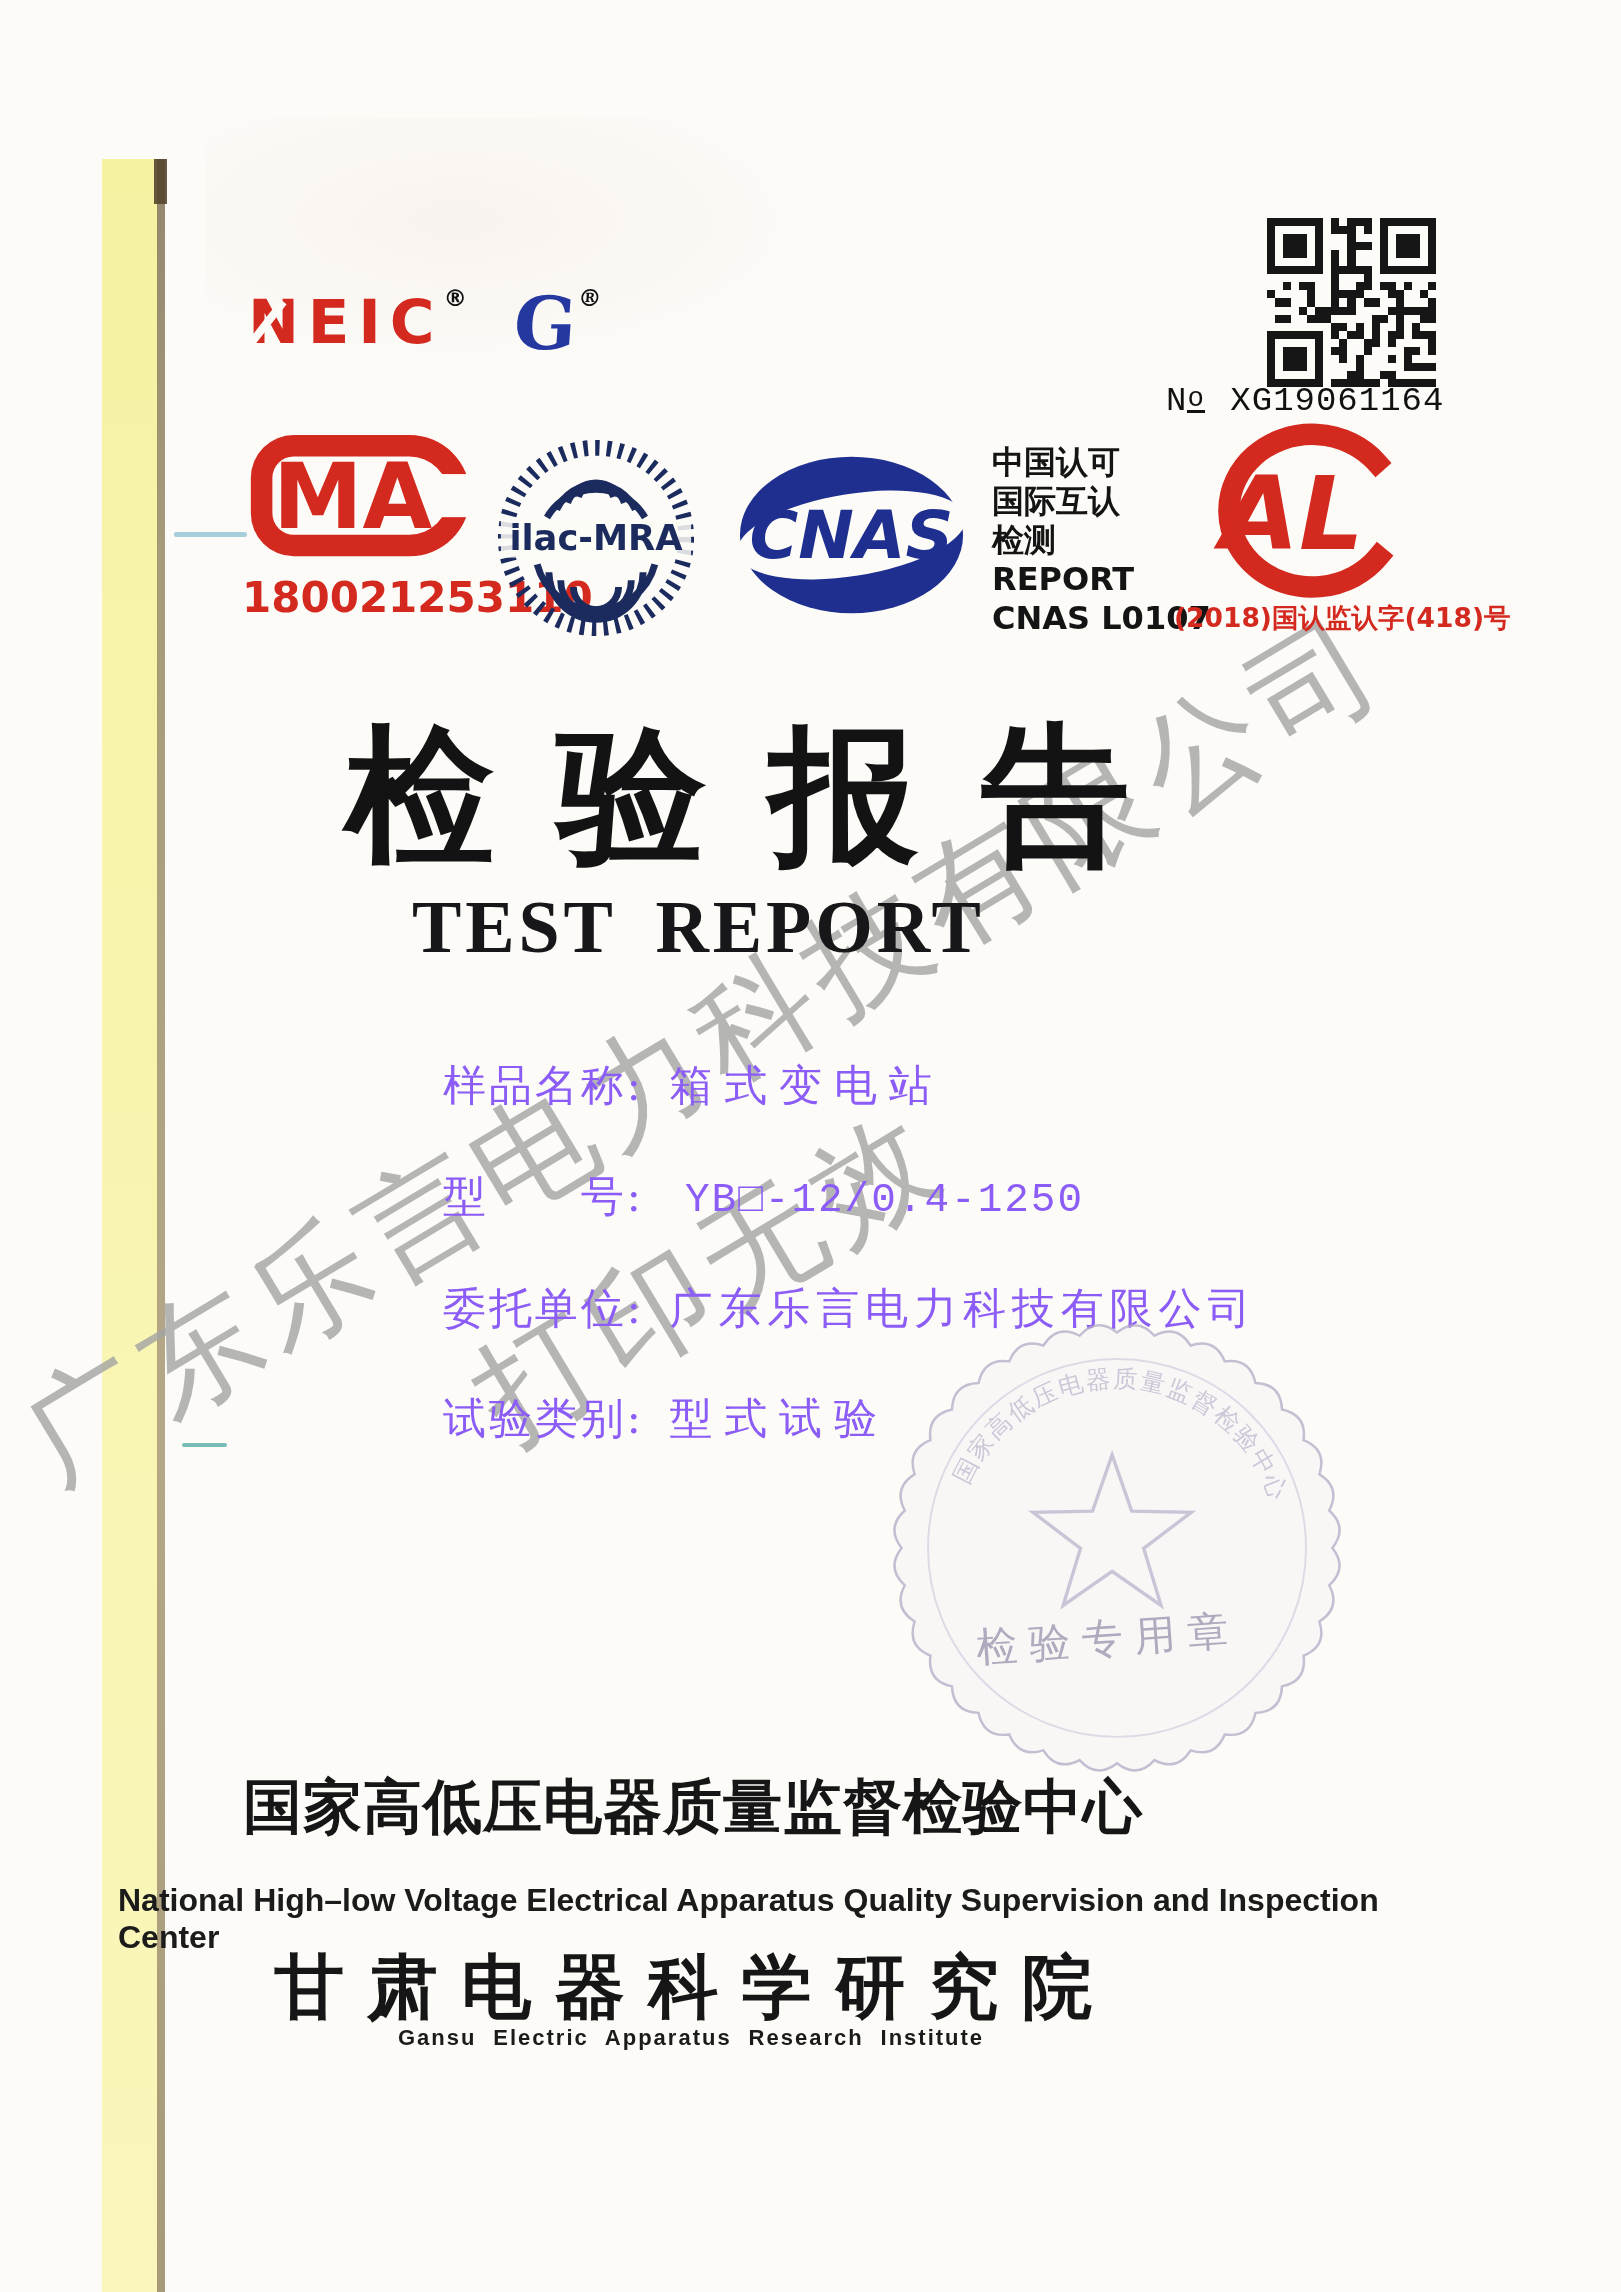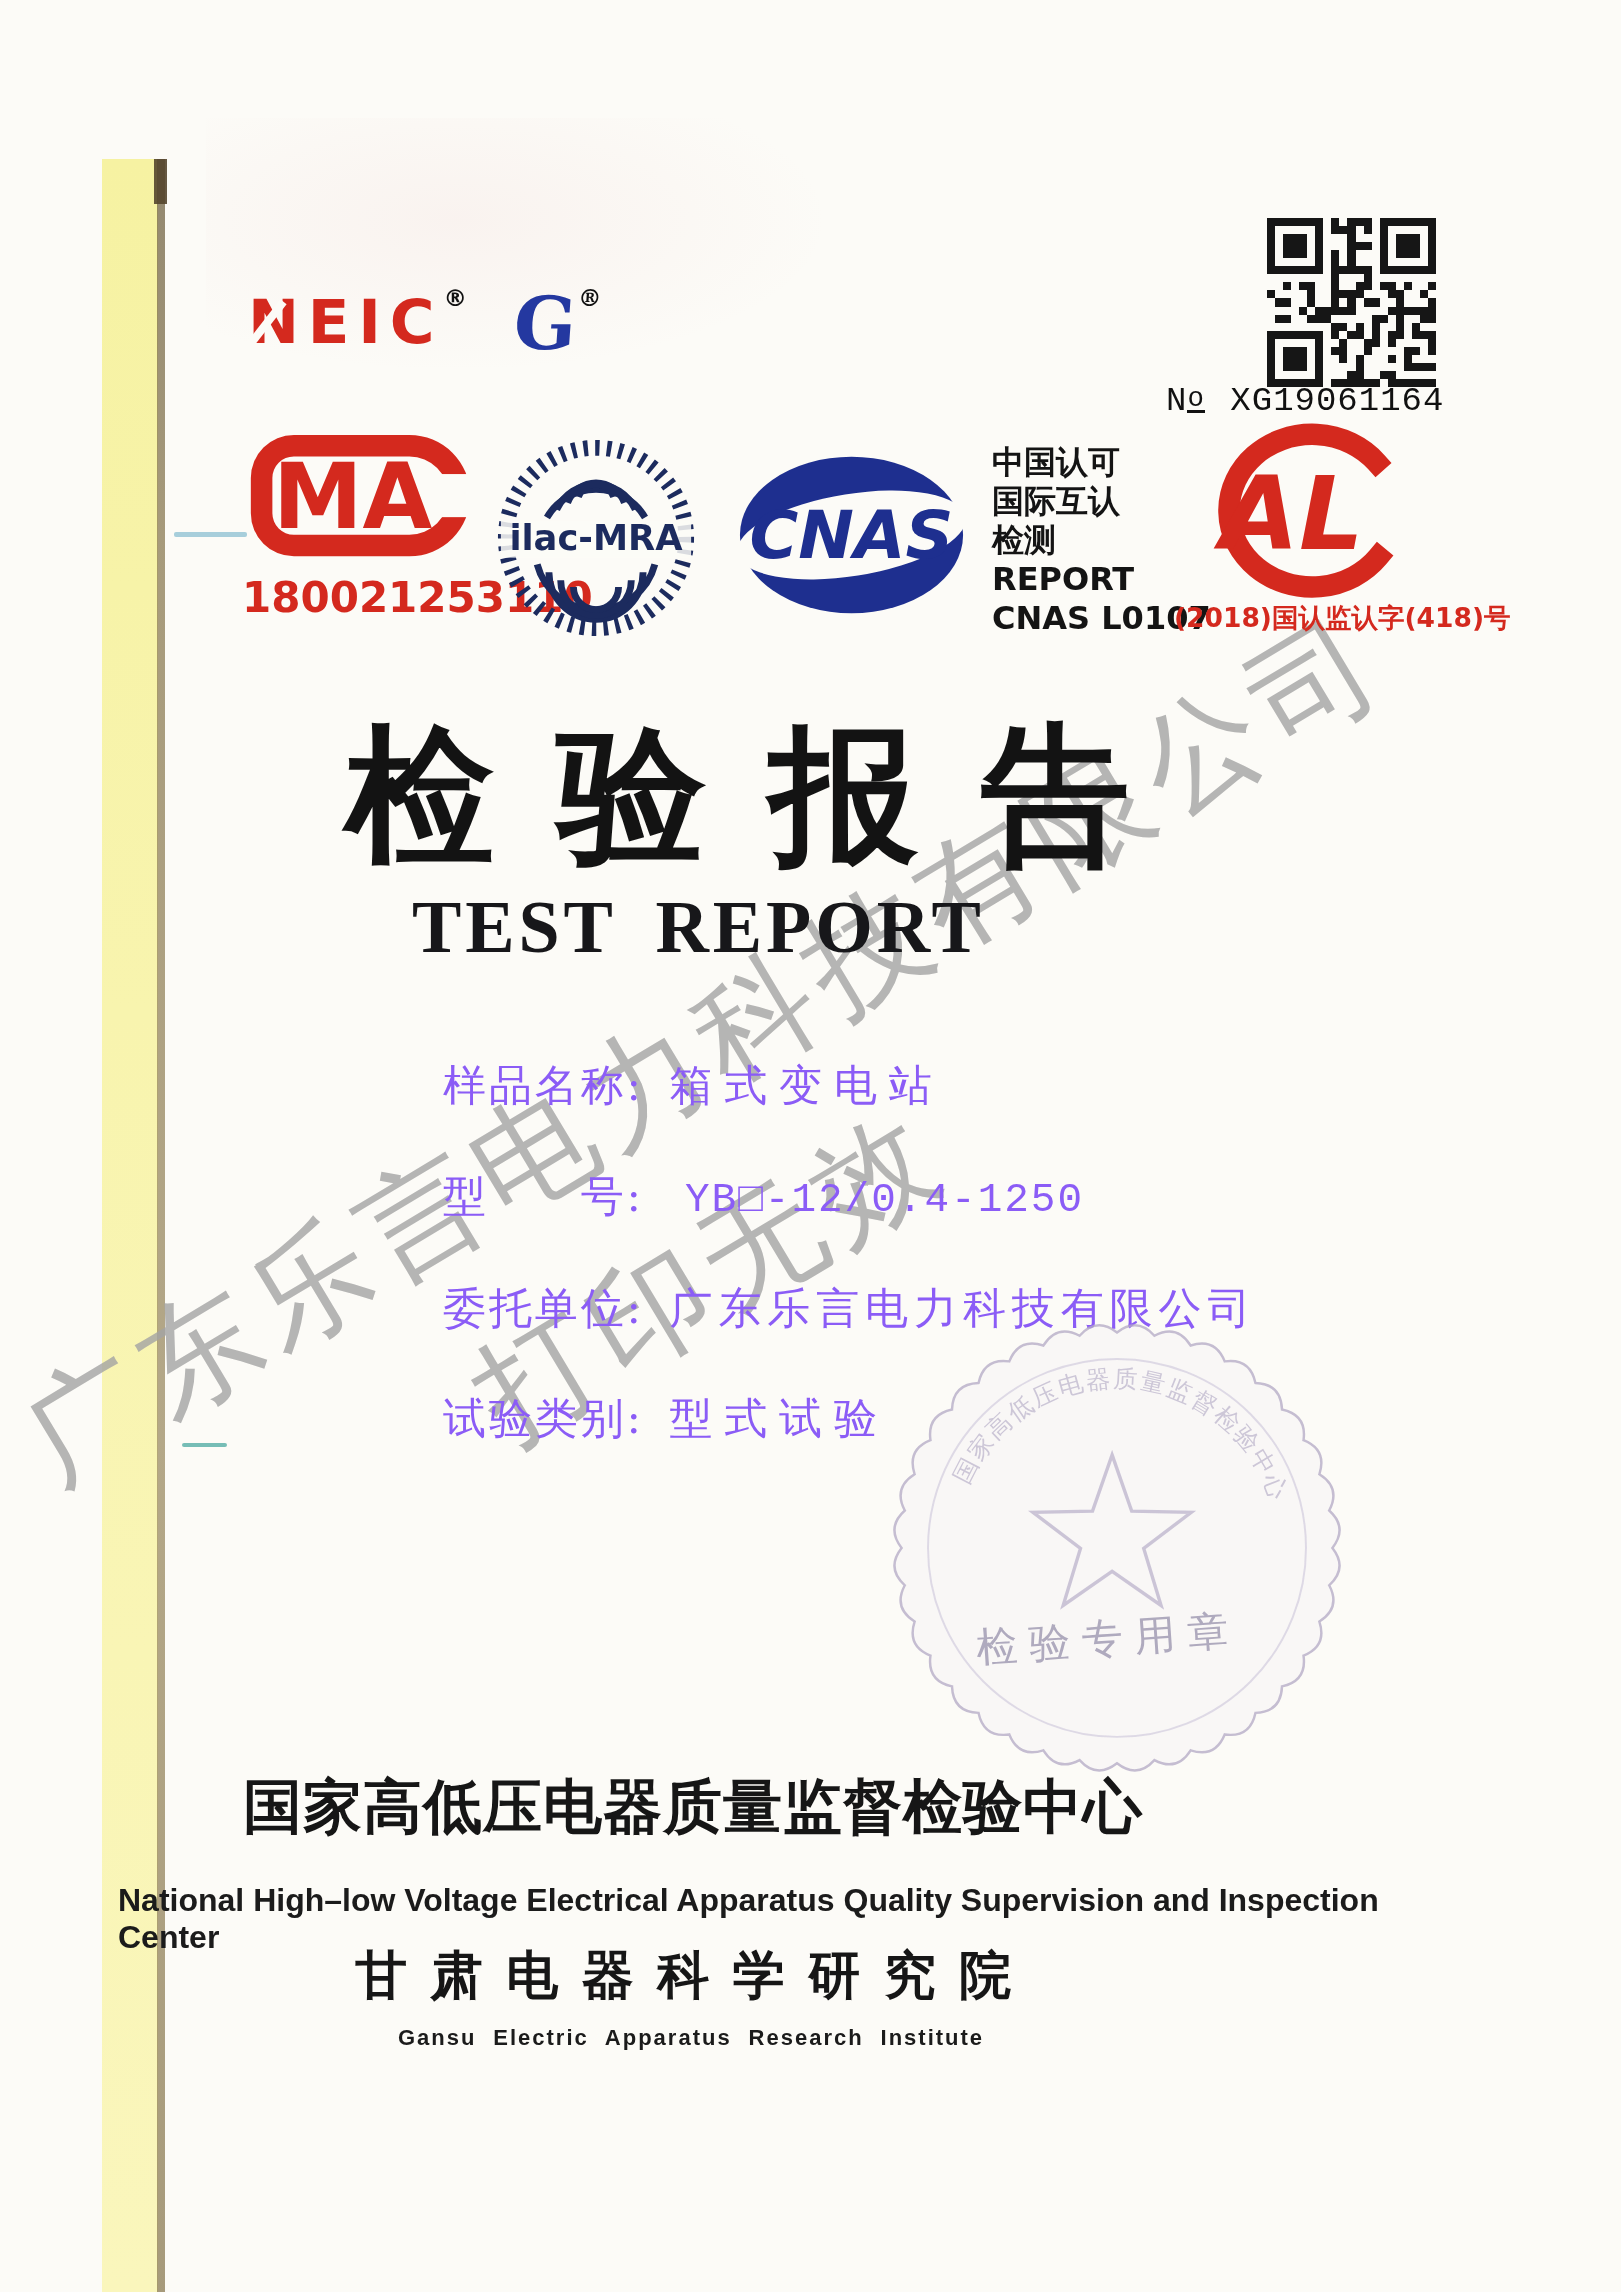--- a/index.html
+++ b/index.html
@@ -54,21 +54,21 @@
     transform-origin:left center;pointer-events:none;}
   .wm1{left:37px;top:1370px;font-size:120px;letter-spacing:9.8px;transform:rotate(-31deg);}
   .wm2{left:488px;top:1329px;font-size:120px;letter-spacing:9.8px;transform:rotate(-31deg);}
   
   .seal{position:absolute;left:882px;top:1308px;opacity:.9;}
   
   .f-zh1{position:absolute;left:0;top:1768px;width:1386px;text-align:center;font-size:59px;
     font-weight:900;color:#161616;letter-spacing:1px;font-family:"DejaVu Sans",sans-serif;}
   .f-en1{position:absolute;left:118px;top:1882px;width:1366px;text-align:left;font-size:32px;
     font-weight:700;color:#1b1b1b;font-family:"Liberation Sans",sans-serif;letter-spacing:0;}
-  .f-zh2{position:absolute;left:3.9px;top:1941px;width:1382px;text-align:center;font-size:52px;
+  .f-zh2{position:absolute;left:3.9px;top:1941px;width:1382px;text-align:center;font-size:70px;
     font-weight:800;color:#161616;letter-spacing:23.5px;font-family:"DejaVu Sans",sans-serif;}
   .f-en2{position:absolute;left:0;top:2025px;width:1382px;text-align:center;font-size:22px;
     font-weight:700;color:#1b1b1b;letter-spacing:2px;word-spacing:8.8px;font-family:"Liberation Sans",sans-serif;}
 </style>
 </head>
 <body>
 
 <div id="page">
 
   <div class="blotch"></div>

